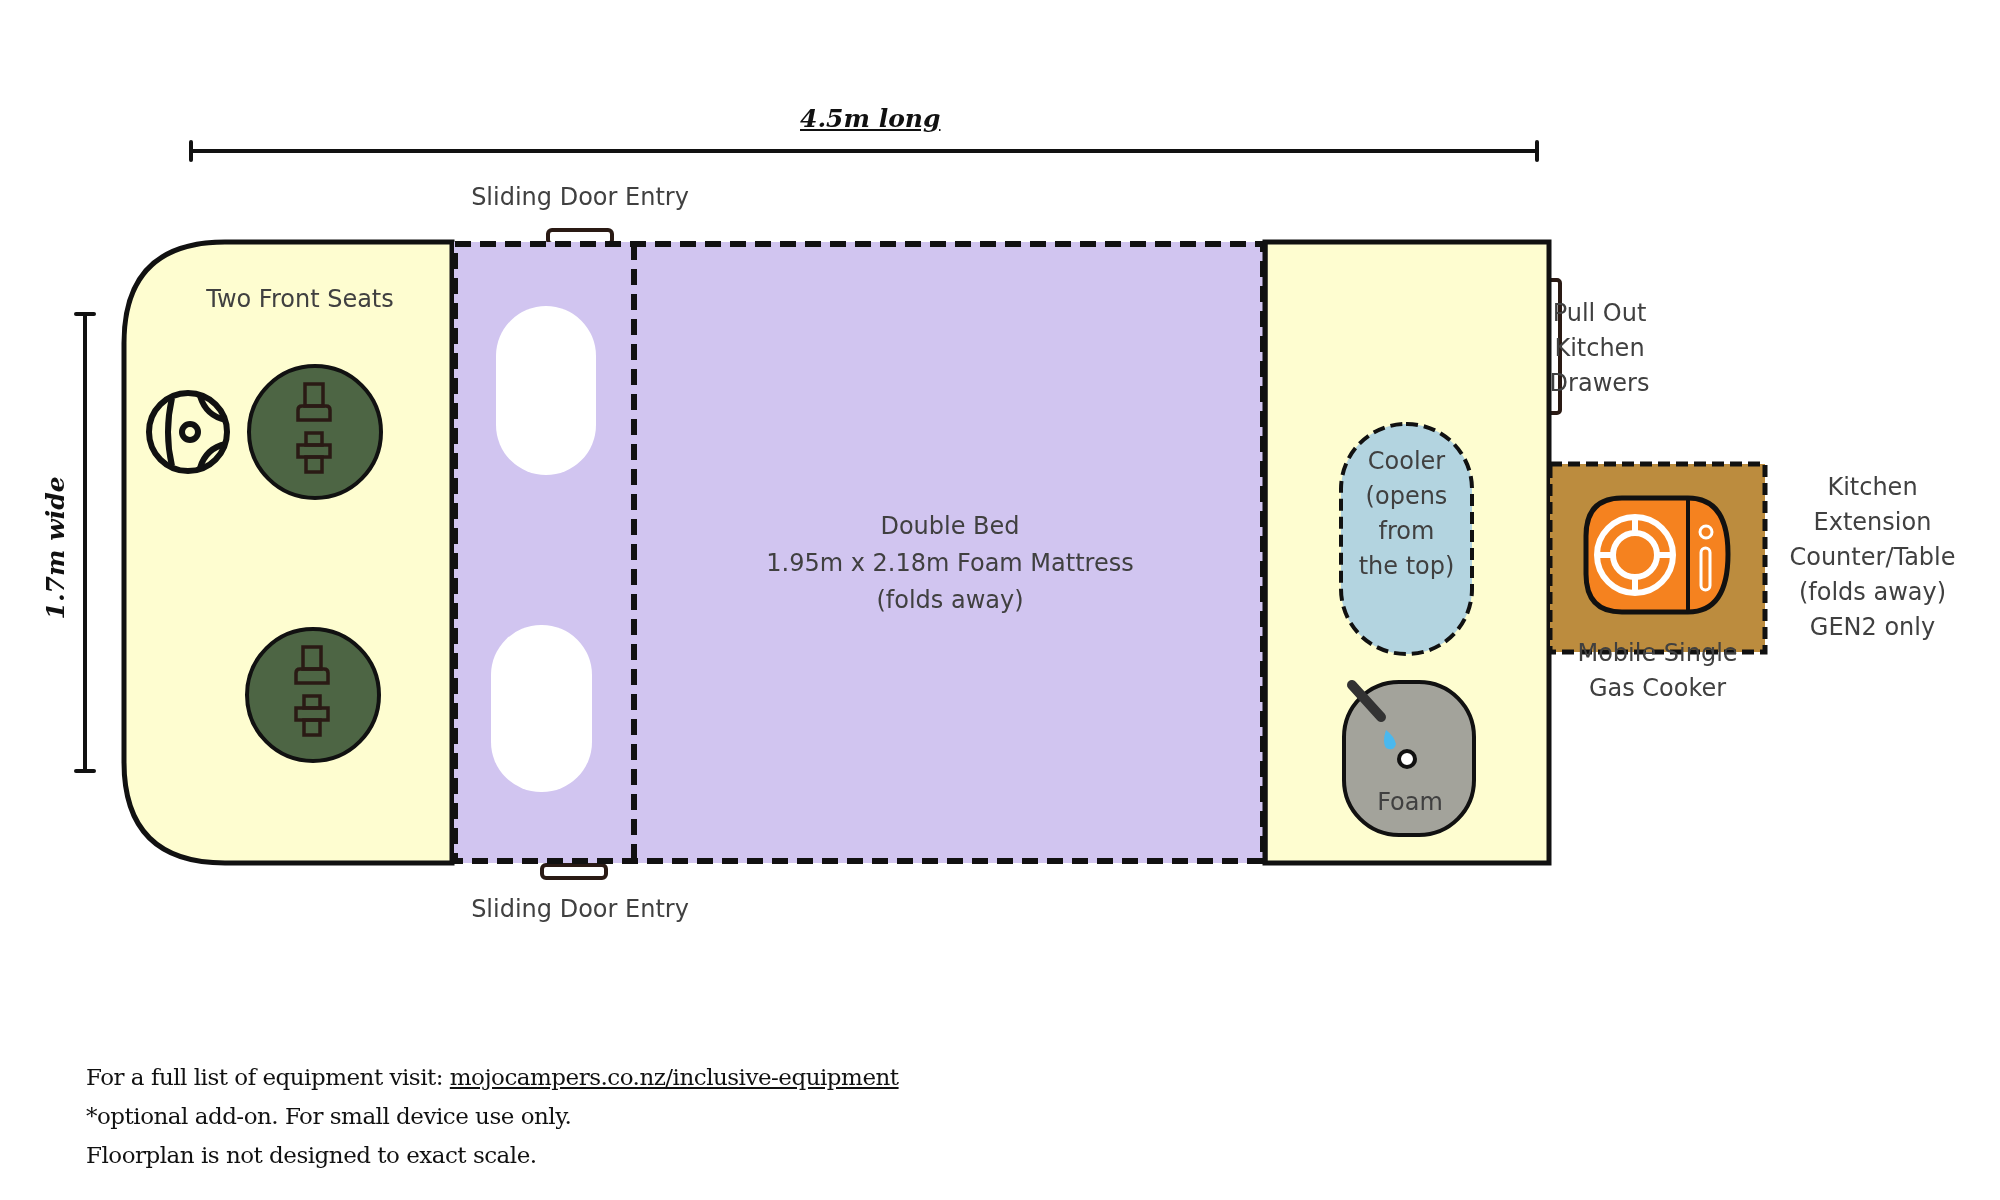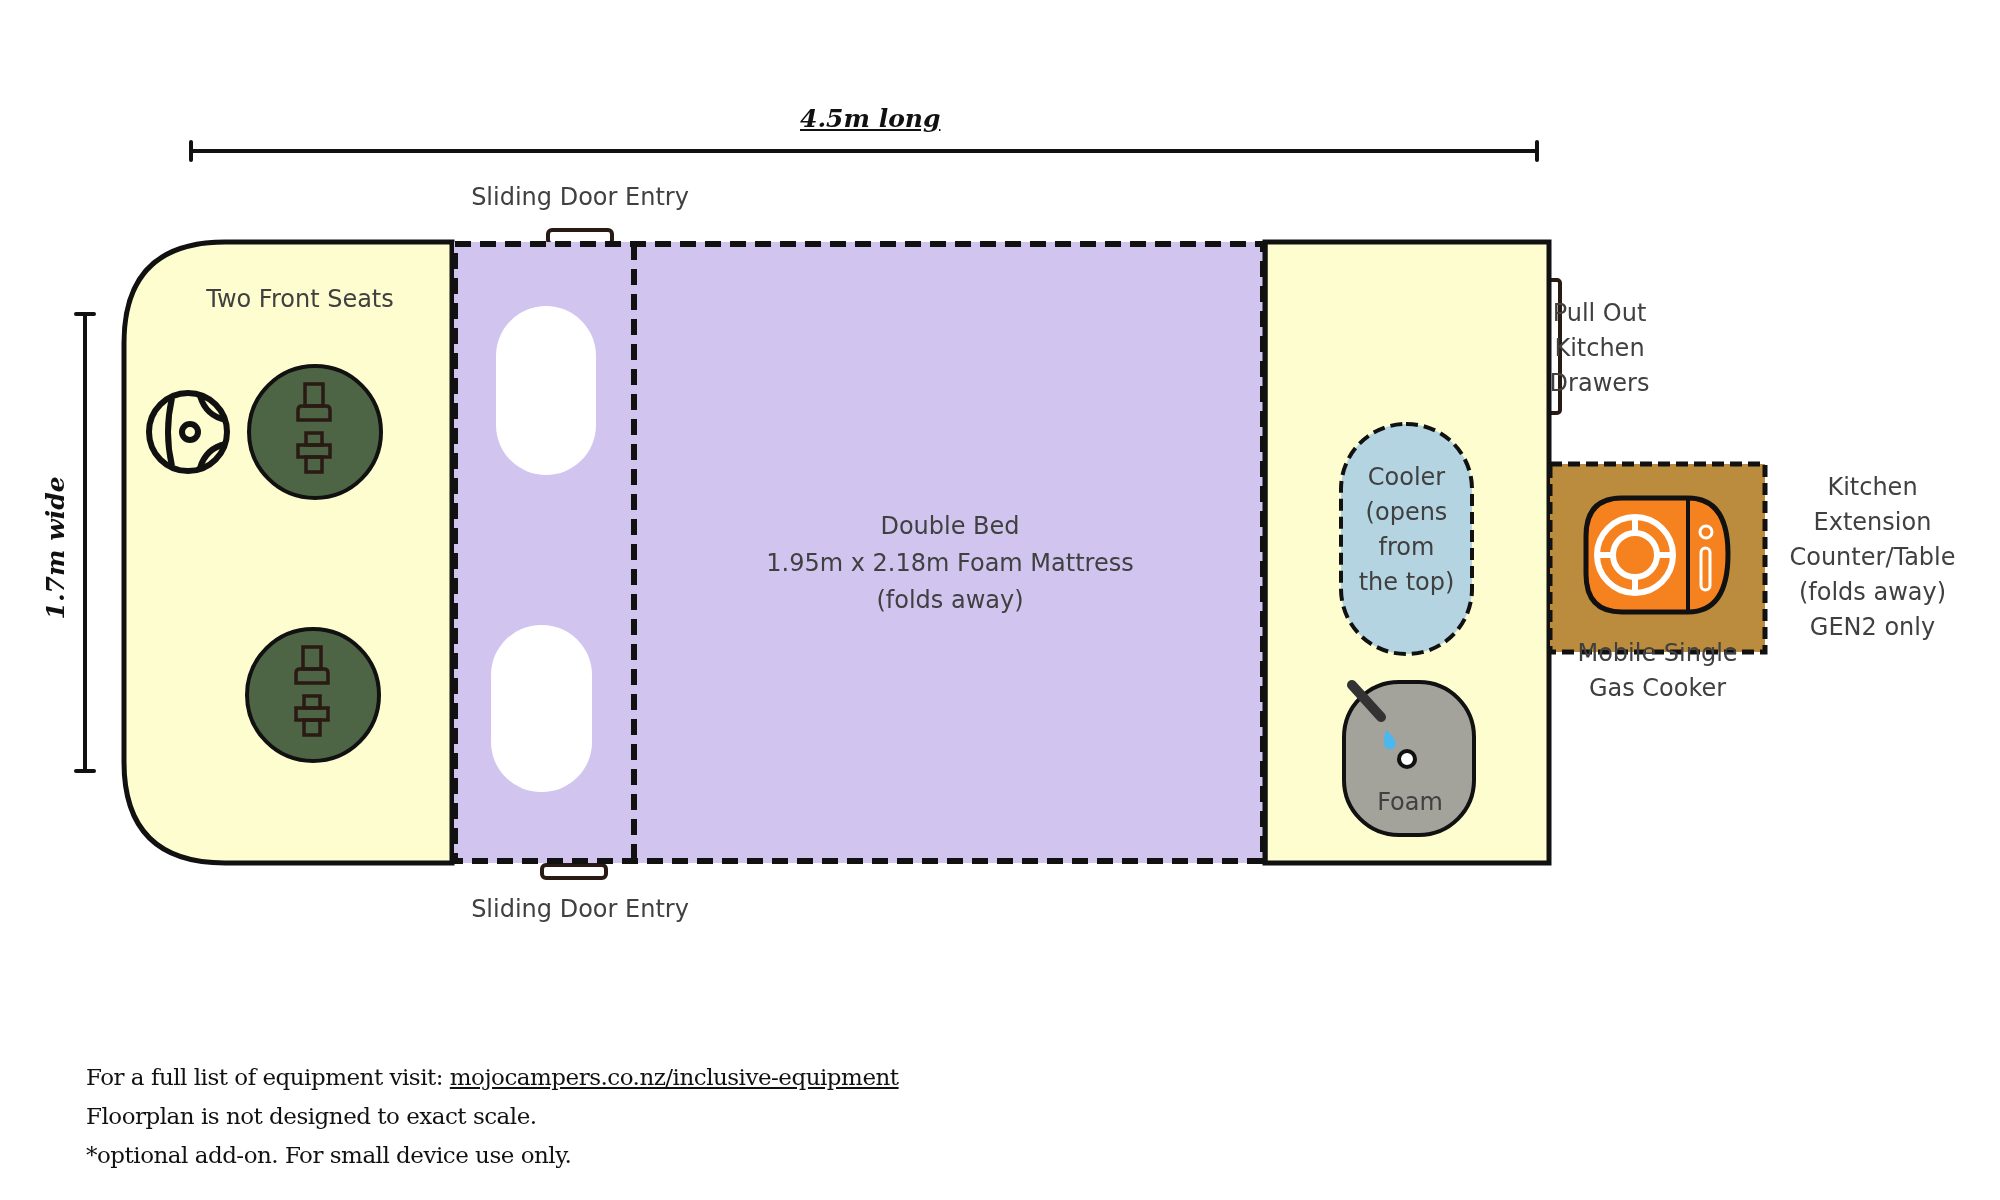--- a/index.html
+++ b/index.html
@@ -111,33 +111,33 @@
 
 <div class="serif-it" style="left:800px; top:104px; width:130px; text-align:center; font-weight:bold;text-decoration:underline;">4.5m long</div>
 <div class="serif-it" style="left:-10px; top:540px; width:130px; text-align:center; font-weight:bold; transform:rotate(-90deg);">1.7m wide</div>
 
 <div class="lbl" style="left:180px; top:282px; width:240px;">Two Front Seats</div>
 <div class="lbl" style="left:460px; top:180px; width:240px;">Sliding Door Entry</div>
 <div class="lbl" style="left:460px; top:892px; width:240px;">Sliding Door Entry</div>
 <div class="lbl" style="left:700px; top:508px; width:500px; line-height:37px;">Double Bed
 1.95m x 2.18m Foam Mattress
 (folds away)</div>
-<div class="lbl" style="left:1341px; top:460px; width:131px;">Cooler
+<div class="lbl" style="left:1341px; top:444px; width:131px;">Cooler
 (opens
 from
 the top)</div>
 <div class="lbl" style="left:1360px; top:785px; width:100px;">Foam</div>
 <div class="lbl" style="left:1542px; top:296px; width:115px;">Pull Out
 Kitchen
 Drawers</div>
 <div class="lbl" style="left:1560px; top:636px; width:195px;">Mobile Single
 Gas Cooker</div>
 <div class="lbl" style="left:1775px; top:470px; width:195px;">Kitchen
 Extension
 Counter/Table
 (folds away)
 GEN2 only</div>
 
 <div class="notes">
   <div><span>For a full list of equipment visit: </span><a>mojocampers.co.nz/inclusive-equipment</a></div>
+  <div>*optional add-on. For small device use only.</div>
   <div>Floorplan is not designed to exact scale.</div>
-  <div>*optional add-on. For small device use only.</div>
 </div>
 
 </body></html>

